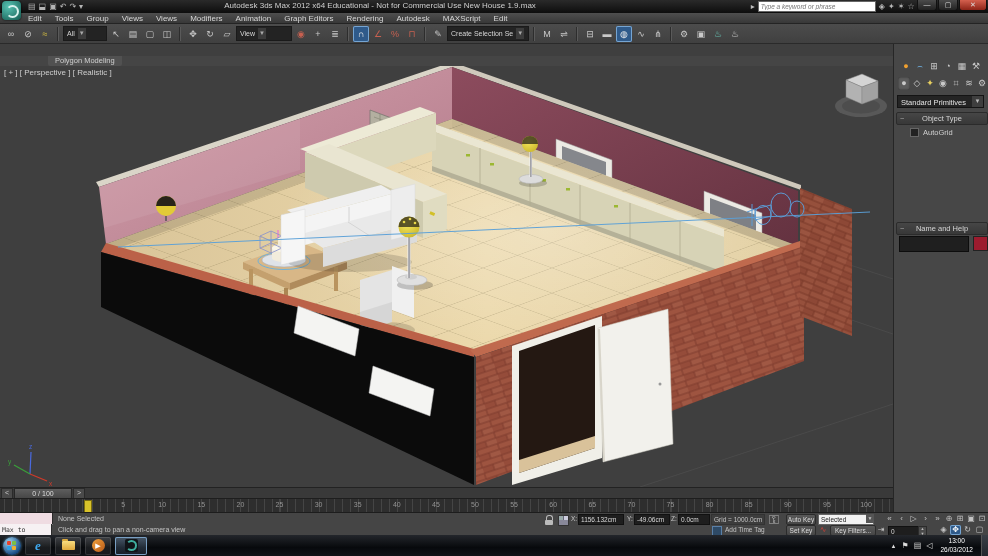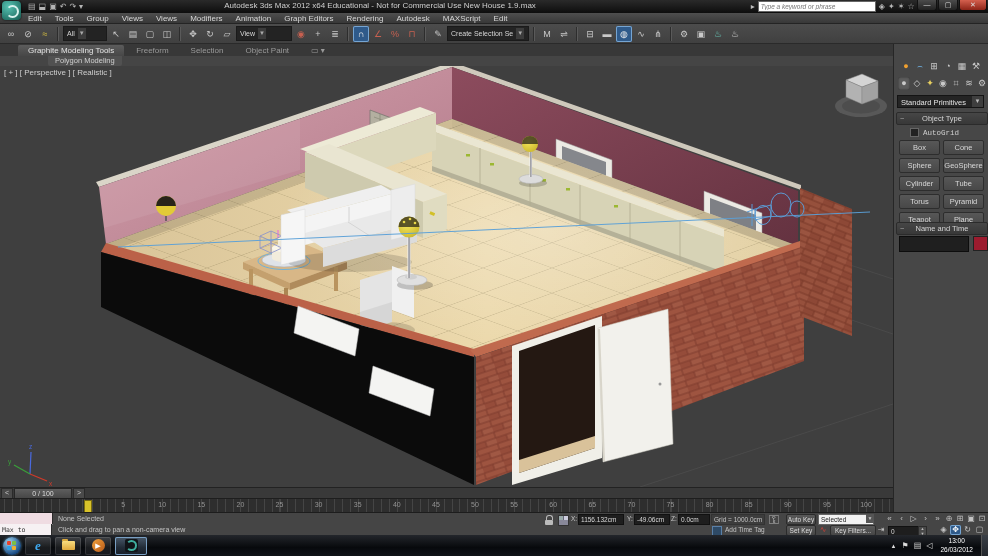--- a/index.html
+++ b/index.html
@@ -40,21 +40,21 @@
   #vplabel{left:4px;top:2px;color:#cfcfcf;font-size:8px;z-index:5;}
   
   #cmdpanel{left:893px;top:44px;width:95px;height:468px;background:#474747;border-left:1px solid #262626;box-sizing:border-box;z-index:6;}
   .cp-row{position:absolute;display:flex;gap:1px;}
   .cpi{width:12px;height:13px;text-align:center;font-size:9px;line-height:13px;color:#c9c9c9;border-radius:2px;font-style:normal;font-weight:normal;}
   .cpi.active{background:#5c5c5c;box-shadow:inset 0 0 2px #222;}
   #cp-dd{position:absolute;left:3px;top:51px;width:87px;height:13px;background:#242424;border:1px solid #141414;color:#e2e2e2;font-size:7.5px;line-height:13px;padding-left:3px;box-sizing:border-box;}
   #cp-dd .caret{position:absolute;right:0;top:0;width:11px;height:11px;background:#3e3e3e;color:#bbb;font-size:6px;text-align:center;line-height:11px;}
   .rollout{position:absolute;left:2px;width:90px;height:11px;background:linear-gradient(#464646,#383838);border:1px solid #2b2b2b;border-radius:2px;color:#d5d5d5;font-size:7.5px;text-align:center;line-height:11px;}
   .rollout .minus{position:absolute;left:3px;top:0;color:#aaa;}
-  #autogrid{position:absolute;left:16px;top:84px;display:flex;align-items:center;gap:4px;color:#cfcfcf;font-size:7.5px;font-family:Liberation Mono, monospace;}
+  #autogrid{position:absolute;left:16px;top:84px;display:flex;align-items:center;gap:4px;color:#cfcfcf;font-size:7.5px;}
   #autogrid .cb{width:7px;height:7px;background:#222;border:1px solid #666;}
   #objgrid{position:absolute;left:5px;top:96px;width:85px;display:grid;grid-template-columns:1fr 1fr;gap:3px 3px;}
   .obtn{height:13px;background:linear-gradient(#575757,#484848);border:1px solid #2d2d2d;border-radius:2px;color:#d8d8d8;font-size:7.5px;text-align:center;line-height:13px;}
   #namerow{position:absolute;left:5px;top:192px;display:flex;gap:4px;}
   #nameinput{width:64px;height:12px;background:#1f1f1f;border:1px solid #0d0d0d;}
   #colorswatch{width:13px;height:13px;border:1px solid #222;}
   
   #timeslider{left:0;top:487px;width:893px;height:11px;background:#393939;border-top:1px solid #222;display:flex;align-items:center;}
   .tsbtn{width:10px;height:9px;background:#4a4a4a;border:1px solid #2a2a2a;color:#ccc;font-size:7px;text-align:center;line-height:8px;margin-left:1px;}
   #tsthumb{width:56px;height:9px;background:linear-gradient(#5e5e5e,#474747);border:1px solid #262626;color:#ddd;font-size:7px;text-align:center;line-height:9px;margin-left:1px;}
@@ -183,27 +183,20 @@
     <b class="tb active">◍</b>
     <b class="tb">∿</b>
     <b class="tb">⋔</b>
     <i class="tsep"></i>
     <b class="tb">⚙</b>
     <b class="tb">▣</b>
     <b class="tb teal">♨</b>
     <b class="tb">♨</b>
   </div>
 
-  <div class="abs" id="ribbontabs">
-    <span class="rtab active">Graphite Modeling Tools</span>
-    <span class="rtab">Freeform</span>
-    <span class="rtab">Selection</span>
-    <span class="rtab">Object Paint</span>
-    <span class="rtab">▭ ▾</span>
-  </div>
   <div class="abs" id="ribbonsub">
     <span id="polytab">Polygon Modeling</span>
   </div>
 
   <div class="abs" id="viewport">
     <div class="abs" id="vplabel">[ + ] [ Perspective ] [ Realistic ]</div>
     <svg width="893" height="421" viewBox="0 0 893 421">
       <defs>
         <linearGradient id="pinkGrad" x1="0" y1="0" x2="1" y2="1">
           <stop offset="0" stop-color="#d4a0ac"></stop>
@@ -422,35 +415,23 @@
       <span>Standard Primitives</span><span class="caret">▼</span>
     </div>
     <div class="rollout" style="top:68px">
       <span class="minus">−</span>
       <span>Object Type</span>
     </div>
     <div id="autogrid">
       <span class="cb"></span>
       <span>AutoGrid</span>
     </div>
-    <div id="objgrid">
-      <div class="obtn">Box</div>
-      <div class="obtn">Cone</div>
-      <div class="obtn">Sphere</div>
-      <div class="obtn">GeoSphere</div>
-      <div class="obtn">Cylinder</div>
-      <div class="obtn">Tube</div>
-      <div class="obtn">Torus</div>
-      <div class="obtn">Pyramid</div>
-      <div class="obtn">Teapot</div>
-      <div class="obtn">Plane</div>
-    </div>
     <div class="rollout" style="top:178px">
       <span class="minus">−</span>
-      <span>Name and Time</span>
+      <span>Name and Help</span>
     </div>
     <div id="namerow">
       <input id="nameinput" value="" style="">
       <span id="colorswatch" style="background:#9c1b2e"></span>
     </div>
   </div>
 
   <div class="abs" id="timeslider">
     <span class="tsbtn">&lt;</span>
     <span id="tsthumb">0 / 100</span>

